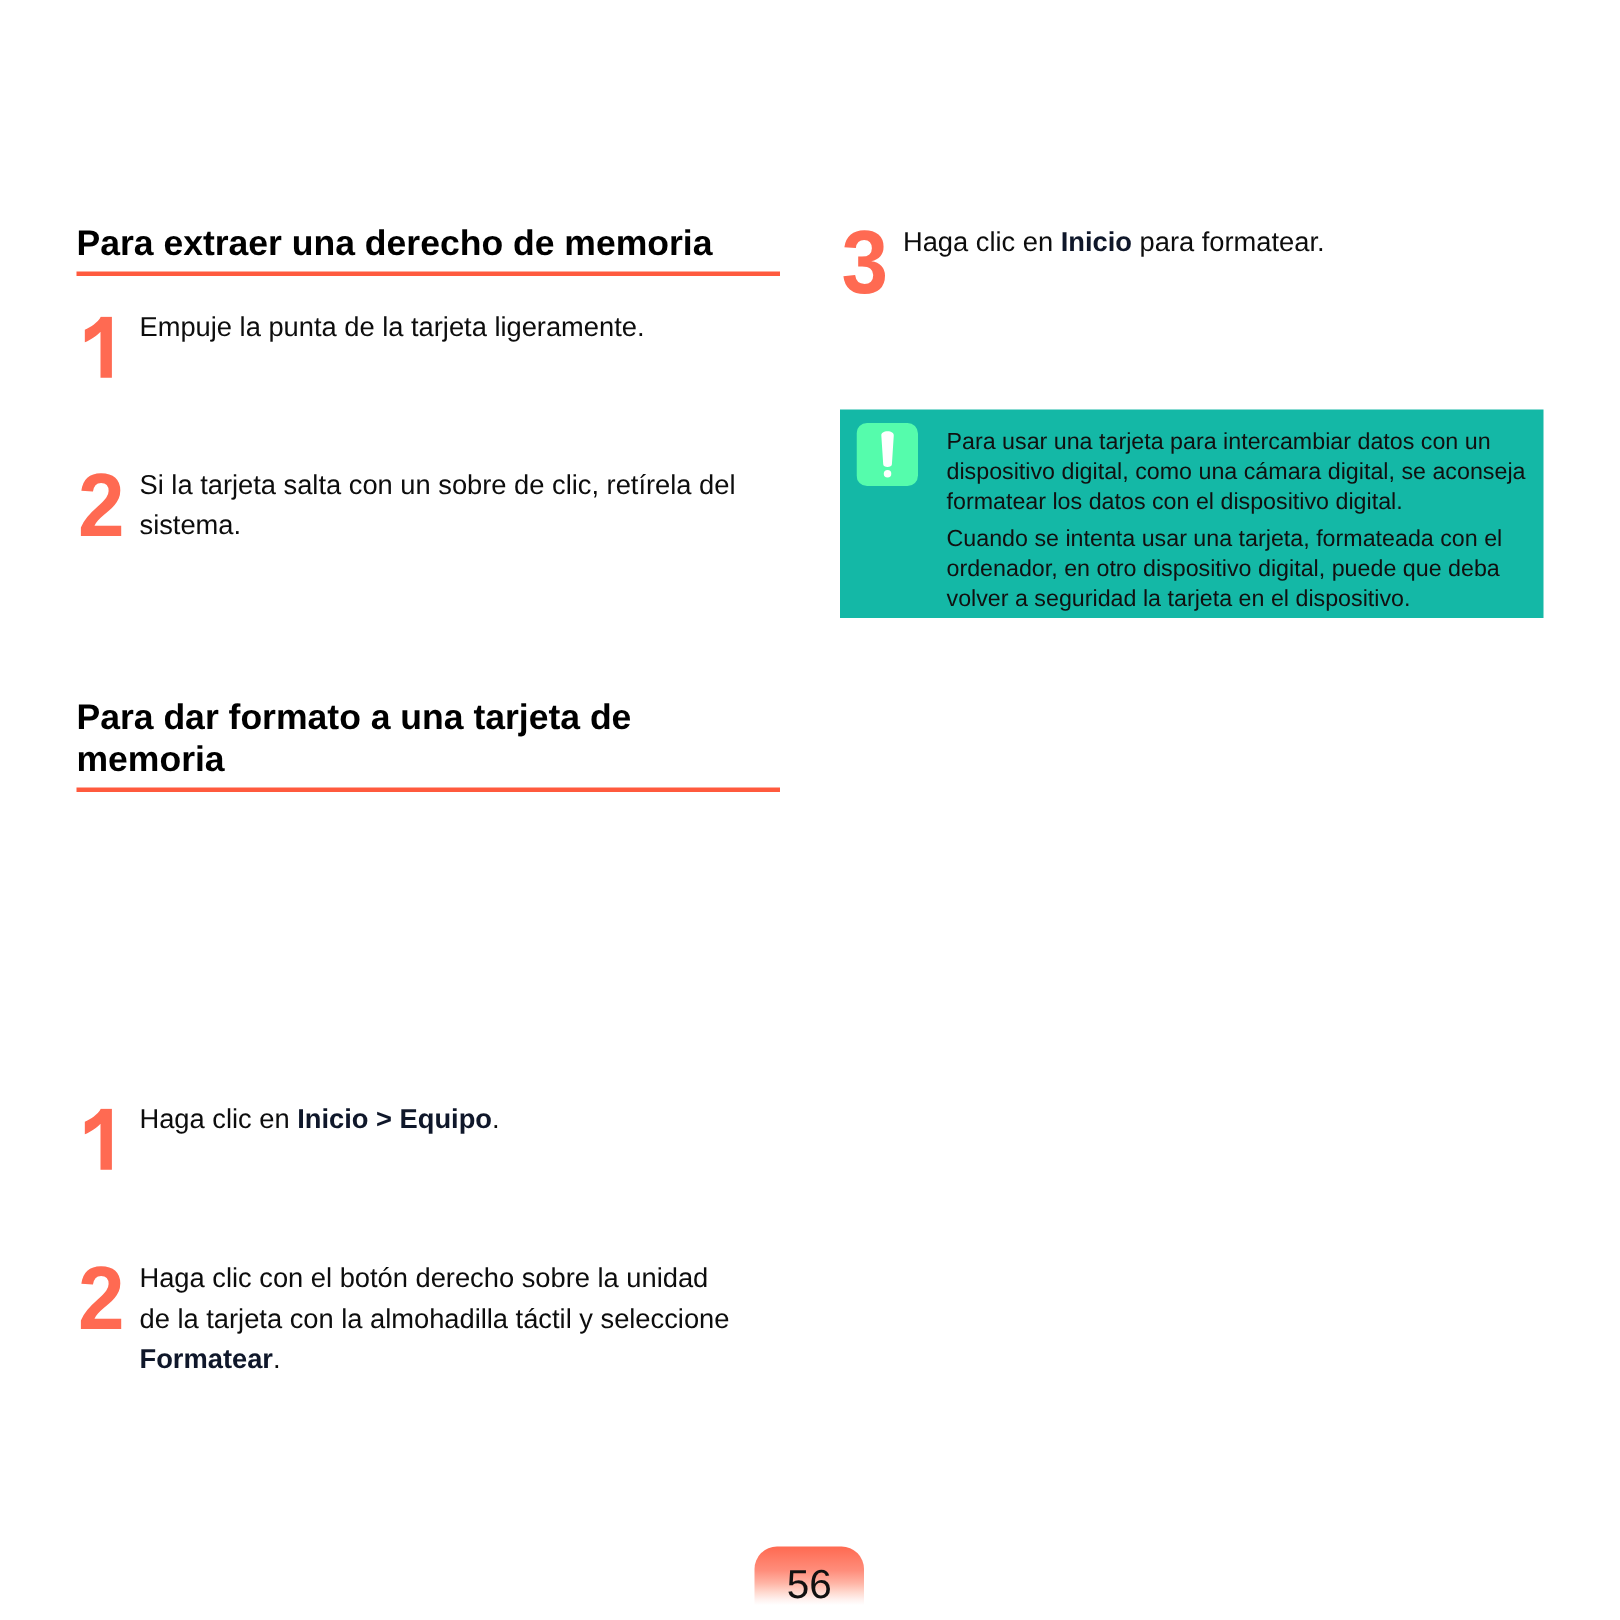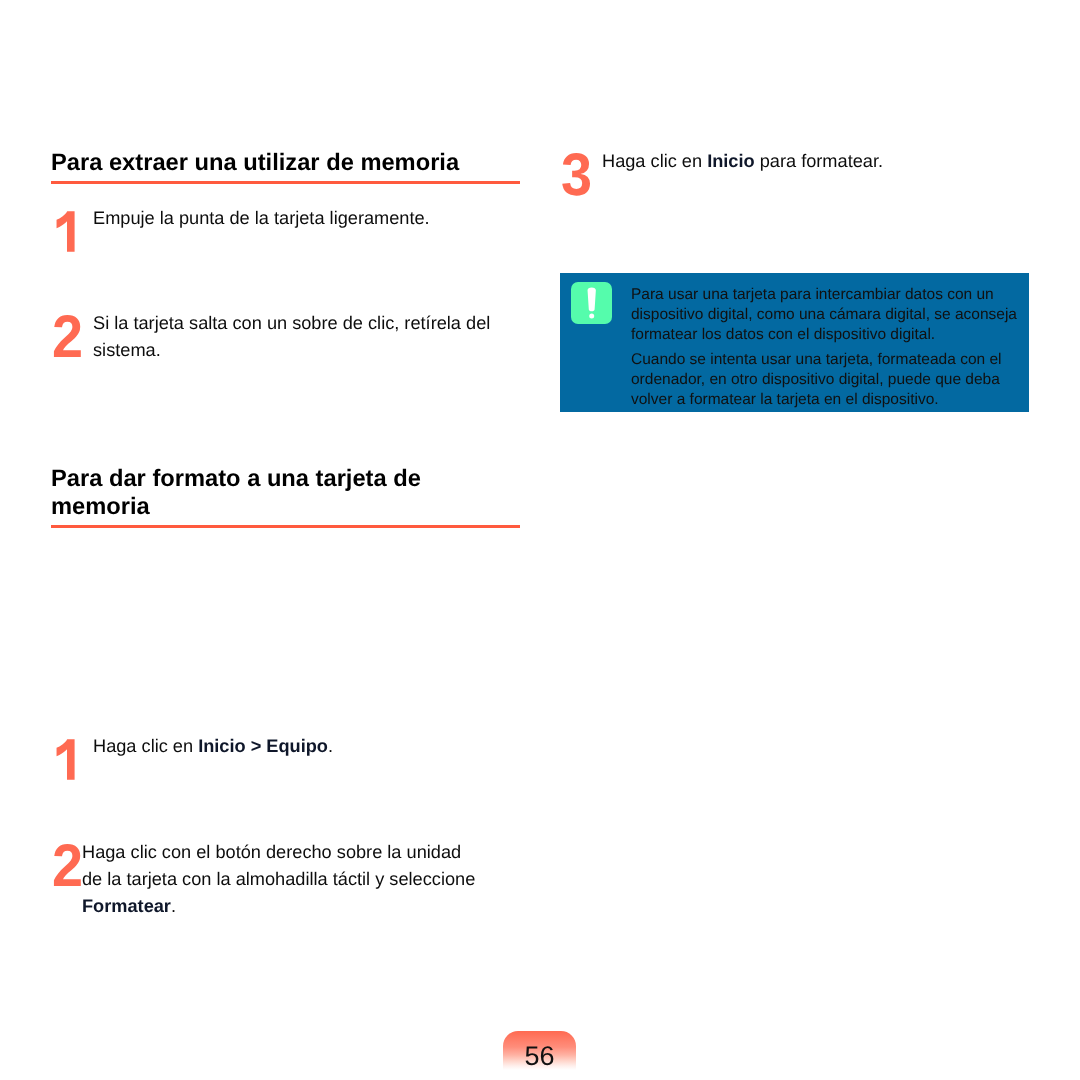--- a/index.html
+++ b/index.html
@@ -50,21 +50,21 @@
   }
   .step-text {
     position:absolute;
     font-size:18.2px;
     line-height:26.9px;
     color:#0d0d0d;
   }
   .step-text b { font-weight:bold; color:#0f172a; }
 
   
-  .note { position:absolute; background:#0369a1; }
+  .note { position:absolute; background:#14b8a6; }
   .note-icon {
     position:absolute;
     width:41px; height:42px;
   }
   .note-icon svg { display:block; }
   .note-body { position:absolute; font-size:15.5px; line-height:19.8px; color:#101010; }
   .note-body p { margin:0; }
   .note-body p + p { margin-top:5.8px; }
 
   
@@ -82,21 +82,21 @@
     color:#111111;
     font-weight:normal;
   }
 </style>
 </head>
 <body>
 
 <div class="page">
 
   <div class="section" style="left:51px; top:149px; width:469px;">
-    <h2 class="section-title">Para extraer una utilizar de memoria</h2>
+    <h2 class="section-title">Para extraer una derecho de memoria</h2>
     <div class="rule" style="margin-top:4px;"></div>
   </div>
 
   <div class="step" style="left:51px; top:210px; width:469px;">
     <span class="step-num" style="left:4.8px; top:0.5px;">
       <svg width="18.8" height="41" viewBox="0 0 18.8 41" aria-hidden="true">
           <path fill="#ff6a52" d="M18.6 0.2 H11.2 C10.2 2.15 8.5 3.9 6.4 5.45 C4.4 6.85 2.4 8.0 0.55 8.8 V17.2 C2.4 16.5 4.4 15.4 6.15 14.15 C8.2 12.85 9.85 11.45 11.0 10.2 V40.8 H18.6 Z"></path>
         </svg>
     </span>
     <div class="step-text" style="left:42.0px; top:-5px; width:427px;">Empuje la punta de la tarjeta ligeramente.</div>
@@ -120,21 +120,21 @@
           <path fill="#ff6a52" d="M18.6 0.2 H11.2 C10.2 2.15 8.5 3.9 6.4 5.45 C4.4 6.85 2.4 8.0 0.55 8.8 V17.2 C2.4 16.5 4.4 15.4 6.15 14.15 C8.2 12.85 9.85 11.45 11.0 10.2 V40.8 H18.6 Z"></path>
         </svg>
     </span>
     <div class="step-text" style="left:42.0px; top:-5px; width:427px;">
       <span>Haga clic en </span><b>Inicio &gt; Equipo</b><span>.</span>
     </div>
   </div>
 
   <div class="step" style="left:51px; top:844px; width:469px;">
     <span class="step-num glyph" style="left:1.0px; top:0px;">2</span>
-    <div class="step-text" style="left:31px; top:-5px; width:400px;">
+    <div class="step-text" style="left:42.0px; top:-5px; width:400px;">
       <span>Haga clic con el botón derecho sobre la unidad de la tarjeta con la almohadilla táctil y seleccione </span><b>Formatear</b><span>.</span>
     </div>
   </div>
 
   <div class="step" style="left:560px; top:153px; width:468px;">
     <span class="step-num glyph" style="left:1.0px; top:0px;">3</span>
     <div class="step-text" style="left:42.0px; top:-5px; width:426px;">
       <span>Haga clic en </span><b>Inicio</b><span> para formatear.</span>
     </div>
   </div>
@@ -142,21 +142,21 @@
   <div class="note" style="left:560px; top:273px; width:469px; height:139px;">
     <div class="note-icon" style="left:11.4px; top:8.6px;">
       <svg width="41" height="42" viewBox="0 0 41 42" aria-hidden="true">
         <rect x="0" y="0" width="41" height="42" rx="7" ry="7" fill="#55fcac"></rect>
         <path d="M20.7 5.5 c2.5 0 4.25 1.1 4.15 2.8 l-1.25 19.2 c-0.07 1.15 -1.25 1.85 -2.9 1.85 c-1.65 0 -2.83 -0.7 -2.9 -1.85 l-1.25 -19.2 c-0.1 -1.7 1.65 -2.8 4.15 -2.8 Z" fill="#ffffff"></path>
         <circle cx="20.7" cy="33.9" r="2.5" fill="#ffffff"></circle>
       </svg>
     </div>
     <div class="note-body" style="left:71px; top:12px; width:390px;">
       <p>Para usar una tarjeta para intercambiar datos con un dispositivo digital, como una cámara digital, se aconseja formatear los datos con el dispositivo digital.</p>
-      <p>Cuando se intenta usar una tarjeta, formateada con el ordenador, en otro dispositivo digital, puede que deba volver a formatear la tarjeta en el dispositivo.</p>
+      <p>Cuando se intenta usar una tarjeta, formateada con el ordenador, en otro dispositivo digital, puede que deba volver a seguridad la tarjeta en el dispositivo.</p>
     </div>
   </div>
 
   <div class="pagenum" style="left:503px; top:1031px; width:73px; height:39px;">
     <span style="margin-top:12px;">56</span>
   </div>
 
 </div>
 
 </body></html>

